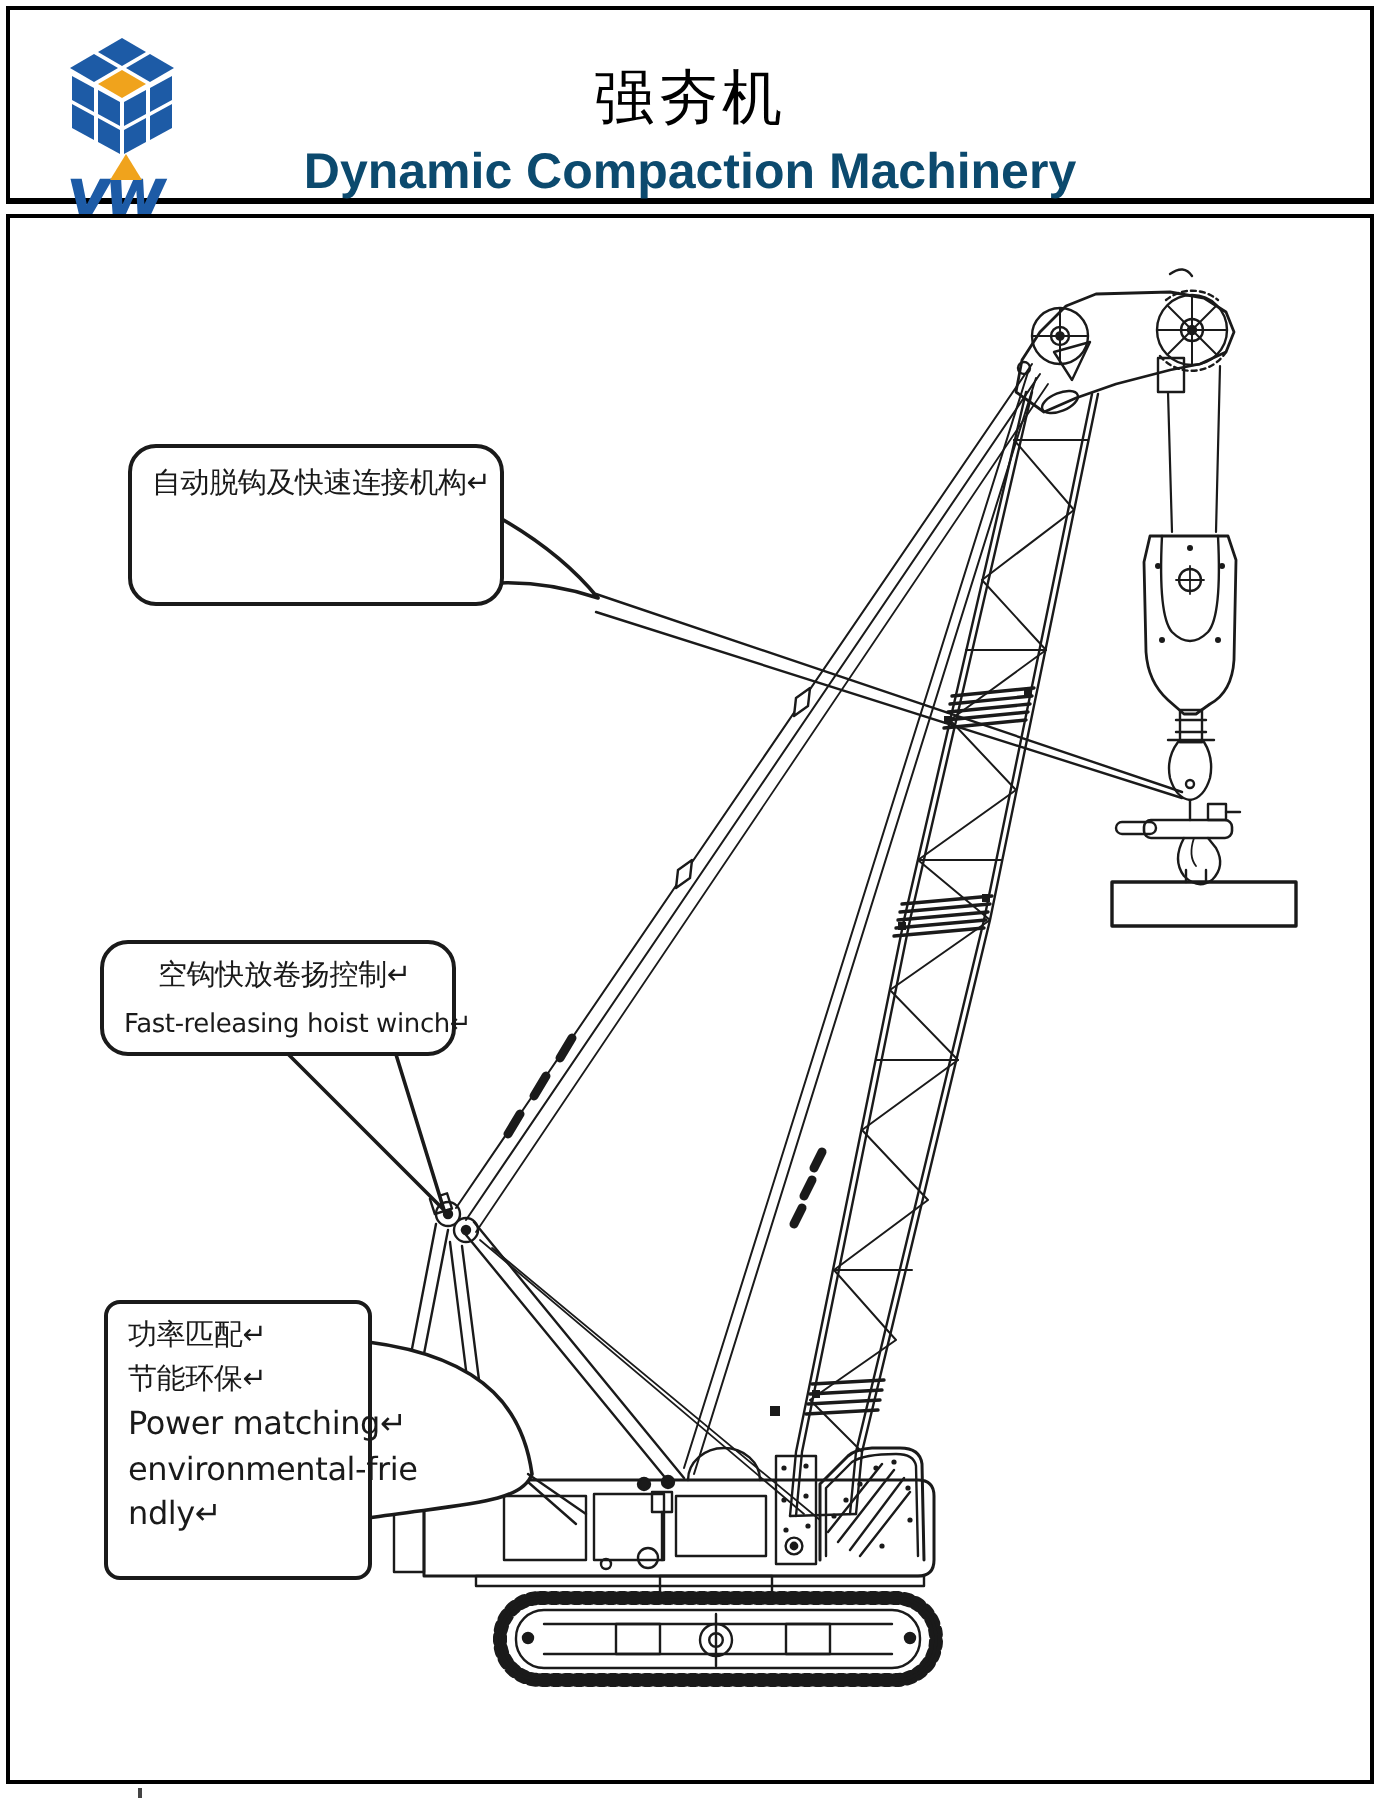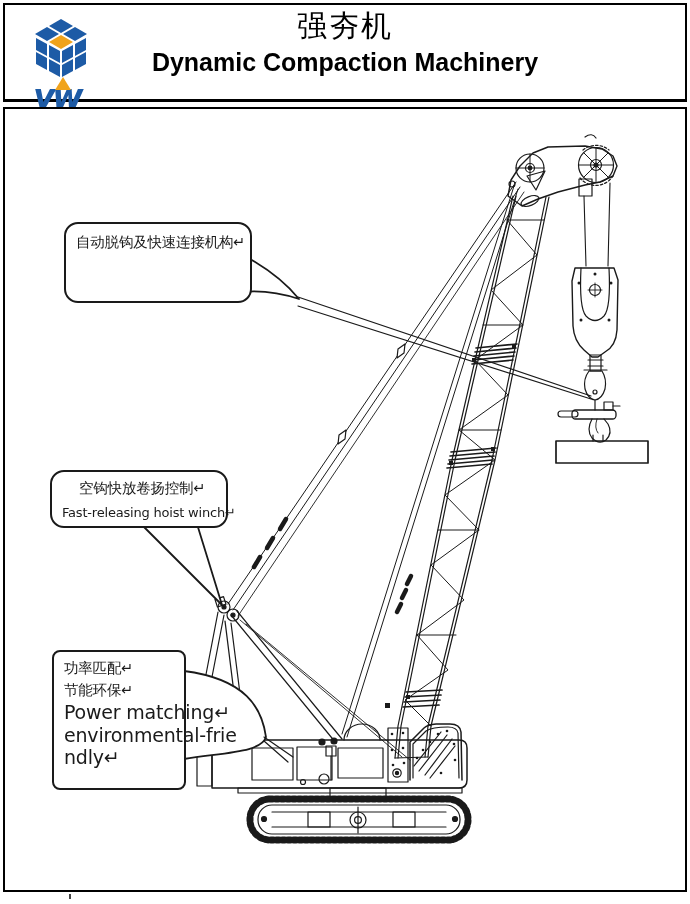--- a/index.html
+++ b/index.html
@@ -3,34 +3,34 @@
 <meta charset="utf-8">
 <style>
   html,body{margin:0;padding:0;background:#fff;}
   body{width:690px;height:904px;position:relative;overflow:hidden;
        font-family:"DejaVu Sans","Liberation Sans",sans-serif;color:#1a1a1a;}
   .box{position:absolute;background:#fff;}
   #header-box{left:3px;top:3px;width:680px;height:94px;border:2px solid #000;border-bottom:3px solid #000;}
   #main-box{left:3px;top:107px;width:680px;height:781px;border:2px solid #000;}
   #logo{position:absolute;left:18px;top:6px;width:100px;height:100px;}
   #titles{position:absolute;left:0;top:0;width:100%;text-align:center;}
-  .title-zh{font-family:Liberation Serif, serif;font-size:30px;line-height:42px;margin-top:0;letter-spacing:2px;color:#000;}
-  .title-en{font-family:"Liberation Sans","DejaVu Sans",sans-serif;font-weight:bold;font-size:25px;line-height:30px;color:#000000;}
+  .title-zh{font-family:Liberation Serif, serif;font-size:30px;line-height:42px;margin-top:24px;letter-spacing:2px;color:#000;}
+  .title-en{font-family:"Liberation Sans","DejaVu Sans",sans-serif;font-weight:bold;font-size:25px;line-height:30px;color:#0c4a6e;}
   #drawing{position:absolute;left:0;top:0;width:690px;height:904px;}
   .callout{position:absolute;border:2px solid #1a1a1a;border-radius:14px;background:#fff;box-sizing:border-box;}
   #callout-1{left:64px;top:222px;width:188px;height:81px;padding:6px 8px 0 10px;}
   #callout-2{left:50px;top:470px;width:178px;height:58px;padding:4px 8px 0 10px;}
   #callout-3{left:52px;top:650px;width:134px;height:140px;padding:5px 4px 0 10px;border-radius:8px;}
   .cl{white-space:pre;letter-spacing:-0.2px;}
   .zh{font-size:14.5px;line-height:24px;}
   .en{font-size:14px;line-height:25px;}
   #callout-2 .zh{line-height:24px;margin-left:17px;}
   #callout-2 .en{font-size:13px;line-height:25px;}
   #callout-3 .zh{line-height:22px;}
-  #callout-3 .en{font-size:19px;line-height:22.5px;}
+  #callout-3 .en{font-size:16px;line-height:22.5px;}
   #stray-mark{position:absolute;left:69px;top:894px;width:2px;height:5px;background:#444;}
   svg{display:block;}
   .ln{stroke:#1a1a1a;fill:none;stroke-width:1.2;stroke-linecap:round;stroke-linejoin:round;}
 </style>
 </head>
 <body>
 
 <div class="box" id="header-box">
   <div id="titles">
     <div class="title-zh">强夯机</div>

